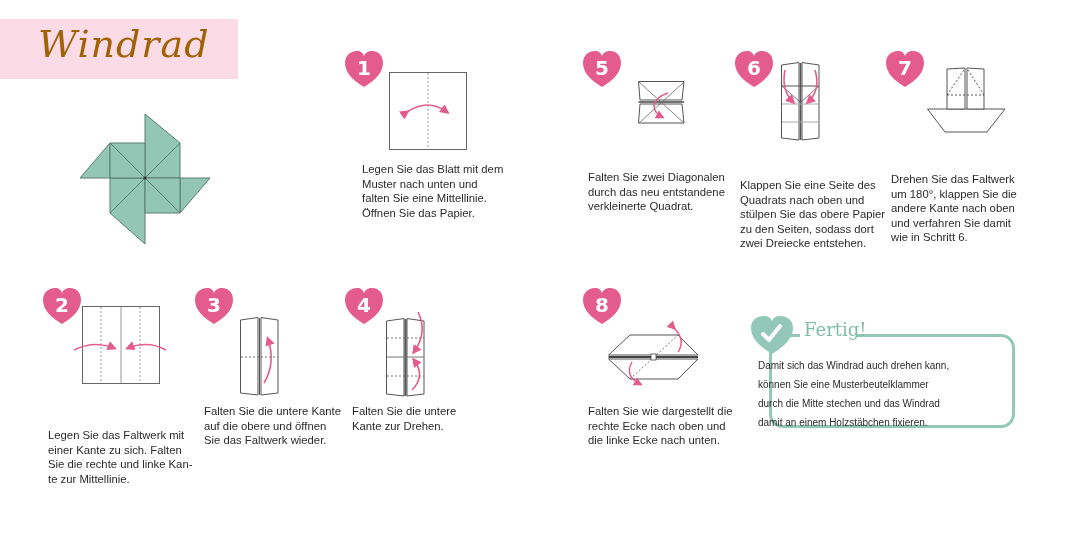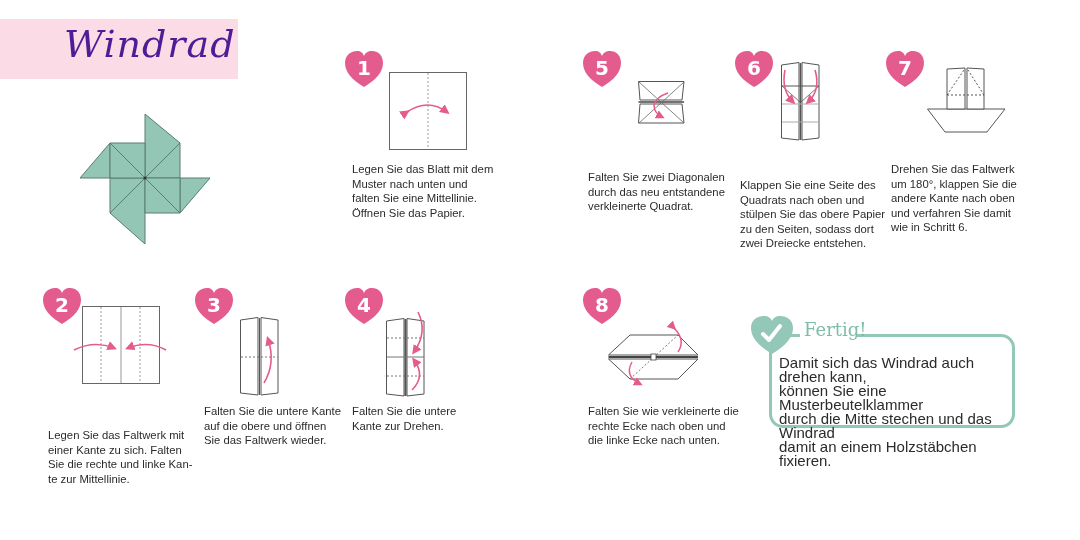--- a/index.html
+++ b/index.html
@@ -1,31 +1,31 @@
 <!DOCTYPE html>
 <html><head>
 <meta charset="utf-8">
 <style>
   html, body { margin:0; padding:0; }
   body { width:1080px; height:540px; background:#ffffff; position:relative; overflow:hidden;
          font-family:"Liberation Sans", sans-serif; color:#2a2a2a; }
   .abs { position:absolute; }
   .title-band { left:0; top:19px; width:238px; height:60px; background:#fadbe6; }
-  .title { left:64px; top:22px; font-family:"DejaVu Serif", serif; font-style:italic;
-           font-size:38px; color:#4c1d95; letter-spacing:1px; }
+  .title { left:38px; top:22px; font-family:"DejaVu Serif", serif; font-style:italic;
+           font-size:38px; color:#a16207; letter-spacing:1px; }
   .heart { width:40px; height:38px; }
   .heart-num { position:absolute; left:0; top:6px; width:40px; text-align:center;
                color:#fff; font-weight:bold; font-size:20px; font-family:"DejaVu Sans", sans-serif; }
   .desc { font-size:11.3px; line-height:14.5px; color:#2b2b2b; white-space:pre-line; }
   .fertig-box { left:769px; top:334px; width:246px; height:94px; border:3px solid #93c8b8;
                 border-radius:14px; box-sizing:border-box; }
   .fertig-gap { left:800px; top:328px; width:56px; height:12px; background:#fff; }
   .fertig-label { left:804px; top:319px; font-family:"DejaVu Serif", serif; 
                   font-size:18px; color:#7fbcaa; }
-  .fertig-text { left:779px; top:356px; width:232px; font-size:15px; line-height:14px;
+  .fertig-text { left:758px; top:356px; width:232px; font-size:10px; line-height:19px;
                  color:#2b2b2b; white-space:pre-line; }
   svg { overflow:visible; }
 </style>
 </head>
 <body>
 
 <svg width="0" height="0" style="position:absolute">
   <defs>
     <path id="heartpath" d="M20 37 C8 30 1 22 1 13 C1 5 7 1 13 1 C17 1 19 3 20 6 C21 3 24 1 28 1 C34 1 39 5 39 13 C39 22 32 30 20 37 Z"></path>
     <marker id="ah" markerWidth="6" markerHeight="6" refX="4" refY="3" orient="auto">
@@ -57,21 +57,21 @@
   <svg width="40" height="38">
       <use href="#heartpath" fill="#e45c8d"></use>
     </svg>
   <span class="heart-num">1</span>
 </div>
 <svg class="abs" style="left:389px;top:72px" width="80" height="80">
   <rect x="0.5" y="0.5" width="77" height="77" fill="#fff" stroke="#666"></rect>
   <line x1="39" y1="1" x2="39" y2="77" stroke="#999" stroke-dasharray="2,2"></line>
   <path d="M18 40 Q39 26 58 40" fill="none" stroke="#e45c8d" stroke-width="1.6" marker-end="url(#ah)" marker-start="url(#ah)"></path>
 </svg>
-<div class="abs desc" style="left:352px;top:162px">Legen Sie das Blatt mit dem
+<div class="abs desc" style="left:362px;top:162px">Legen Sie das Blatt mit dem
 Muster nach unten und
 falten Sie eine Mittellinie.
 Öffnen Sie das Papier.</div>
 
 <div class="abs heart" style="left:42px;top:287px">
   <svg width="40" height="38">
       <use href="#heartpath" fill="#e45c8d"></use>
     </svg>
   <span class="heart-num">2</span>
 </div>
@@ -173,42 +173,42 @@
   <span class="heart-num">7</span>
 </div>
 <svg class="abs" style="left:927px;top:67px" width="80" height="66">
   <polygon points="0.5,42 78,42 60,65 18,65" fill="#fff" stroke="#555"></polygon>
   <polygon points="20,2 38,1 38,42 20,42" fill="#fff" stroke="#555"></polygon>
   <polygon points="40,1 57,2 57,42 40,42" fill="#fff" stroke="#555"></polygon>
   <line x1="20" y1="28" x2="57" y2="28" stroke="#555" stroke-dasharray="2,2"></line>
   <line x1="20" y1="28" x2="37" y2="3" stroke="#555" stroke-dasharray="2,2"></line>
   <line x1="57" y1="28" x2="41" y2="3" stroke="#555" stroke-dasharray="2,2"></line>
 </svg>
-<div class="abs desc" style="left:891px;top:162px">Drehen Sie das Faltwerk
+<div class="abs desc" style="left:891px;top:172px">Drehen Sie das Faltwerk
 um 180°, klappen Sie die
 andere Kante nach oben
 und verfahren Sie damit
 wie in Schritt 6.</div>
 
 <div class="abs heart" style="left:582px;top:287px">
   <svg width="40" height="38">
       <use href="#heartpath" fill="#e45c8d"></use>
     </svg>
   <span class="heart-num">8</span>
 </div>
 <svg class="abs" style="left:608px;top:330px" width="92" height="56">
   <polygon points="0.5,25 22,5 70,5 90,25" fill="#fff" stroke="#555"></polygon>
   <polygon points="0.5,29 90,29 70,49 22,49" fill="#fff" stroke="#555"></polygon>
   <line x1="0.5" y1="27" x2="90" y2="27" stroke="#444" stroke-width="2"></line>
   <line x1="22" y1="49" x2="70" y2="5" stroke="#777" stroke-dasharray="2,2"></line>
   <rect x="43" y="24" width="5" height="6" fill="#fff" stroke="#444" stroke-width="0.8"></rect>
   <path d="M66 -2 Q78 10 70 22" fill="none" stroke="#e45c8d" stroke-width="1.5" marker-start="url(#ah)"></path>
   <path d="M24 32 Q16 46 32 54" fill="none" stroke="#e45c8d" stroke-width="1.5" marker-end="url(#ah)"></path>
 </svg>
-<div class="abs desc" style="left:588px;top:404px">Falten Sie wie verkleinerte die
+<div class="abs desc" style="left:588px;top:404px">Falten Sie wie dargestellt die
 rechte Ecke nach oben und
 die linke Ecke nach unten.</div>
 
 <div class="abs fertig-box"></div>
 <div class="abs fertig-gap"></div>
 <svg class="abs" style="left:750px;top:315px" width="44" height="40">
   <path d="M22 39 C9 31 1 23 1 13 C1 5 7 1 14 1 C18 1 21 3 22 6 C23 3 26 1 30 1 C37 1 43 5 43 13 C43 23 35 31 22 39 Z" fill="#93c8b8"></path>
   <path d="M13 19 L19 25 L30 11" fill="none" stroke="#fff" stroke-width="4" stroke-linecap="round" stroke-linejoin="round"></path>
 </svg>
 <div class="abs fertig-label">Fertig!</div>

